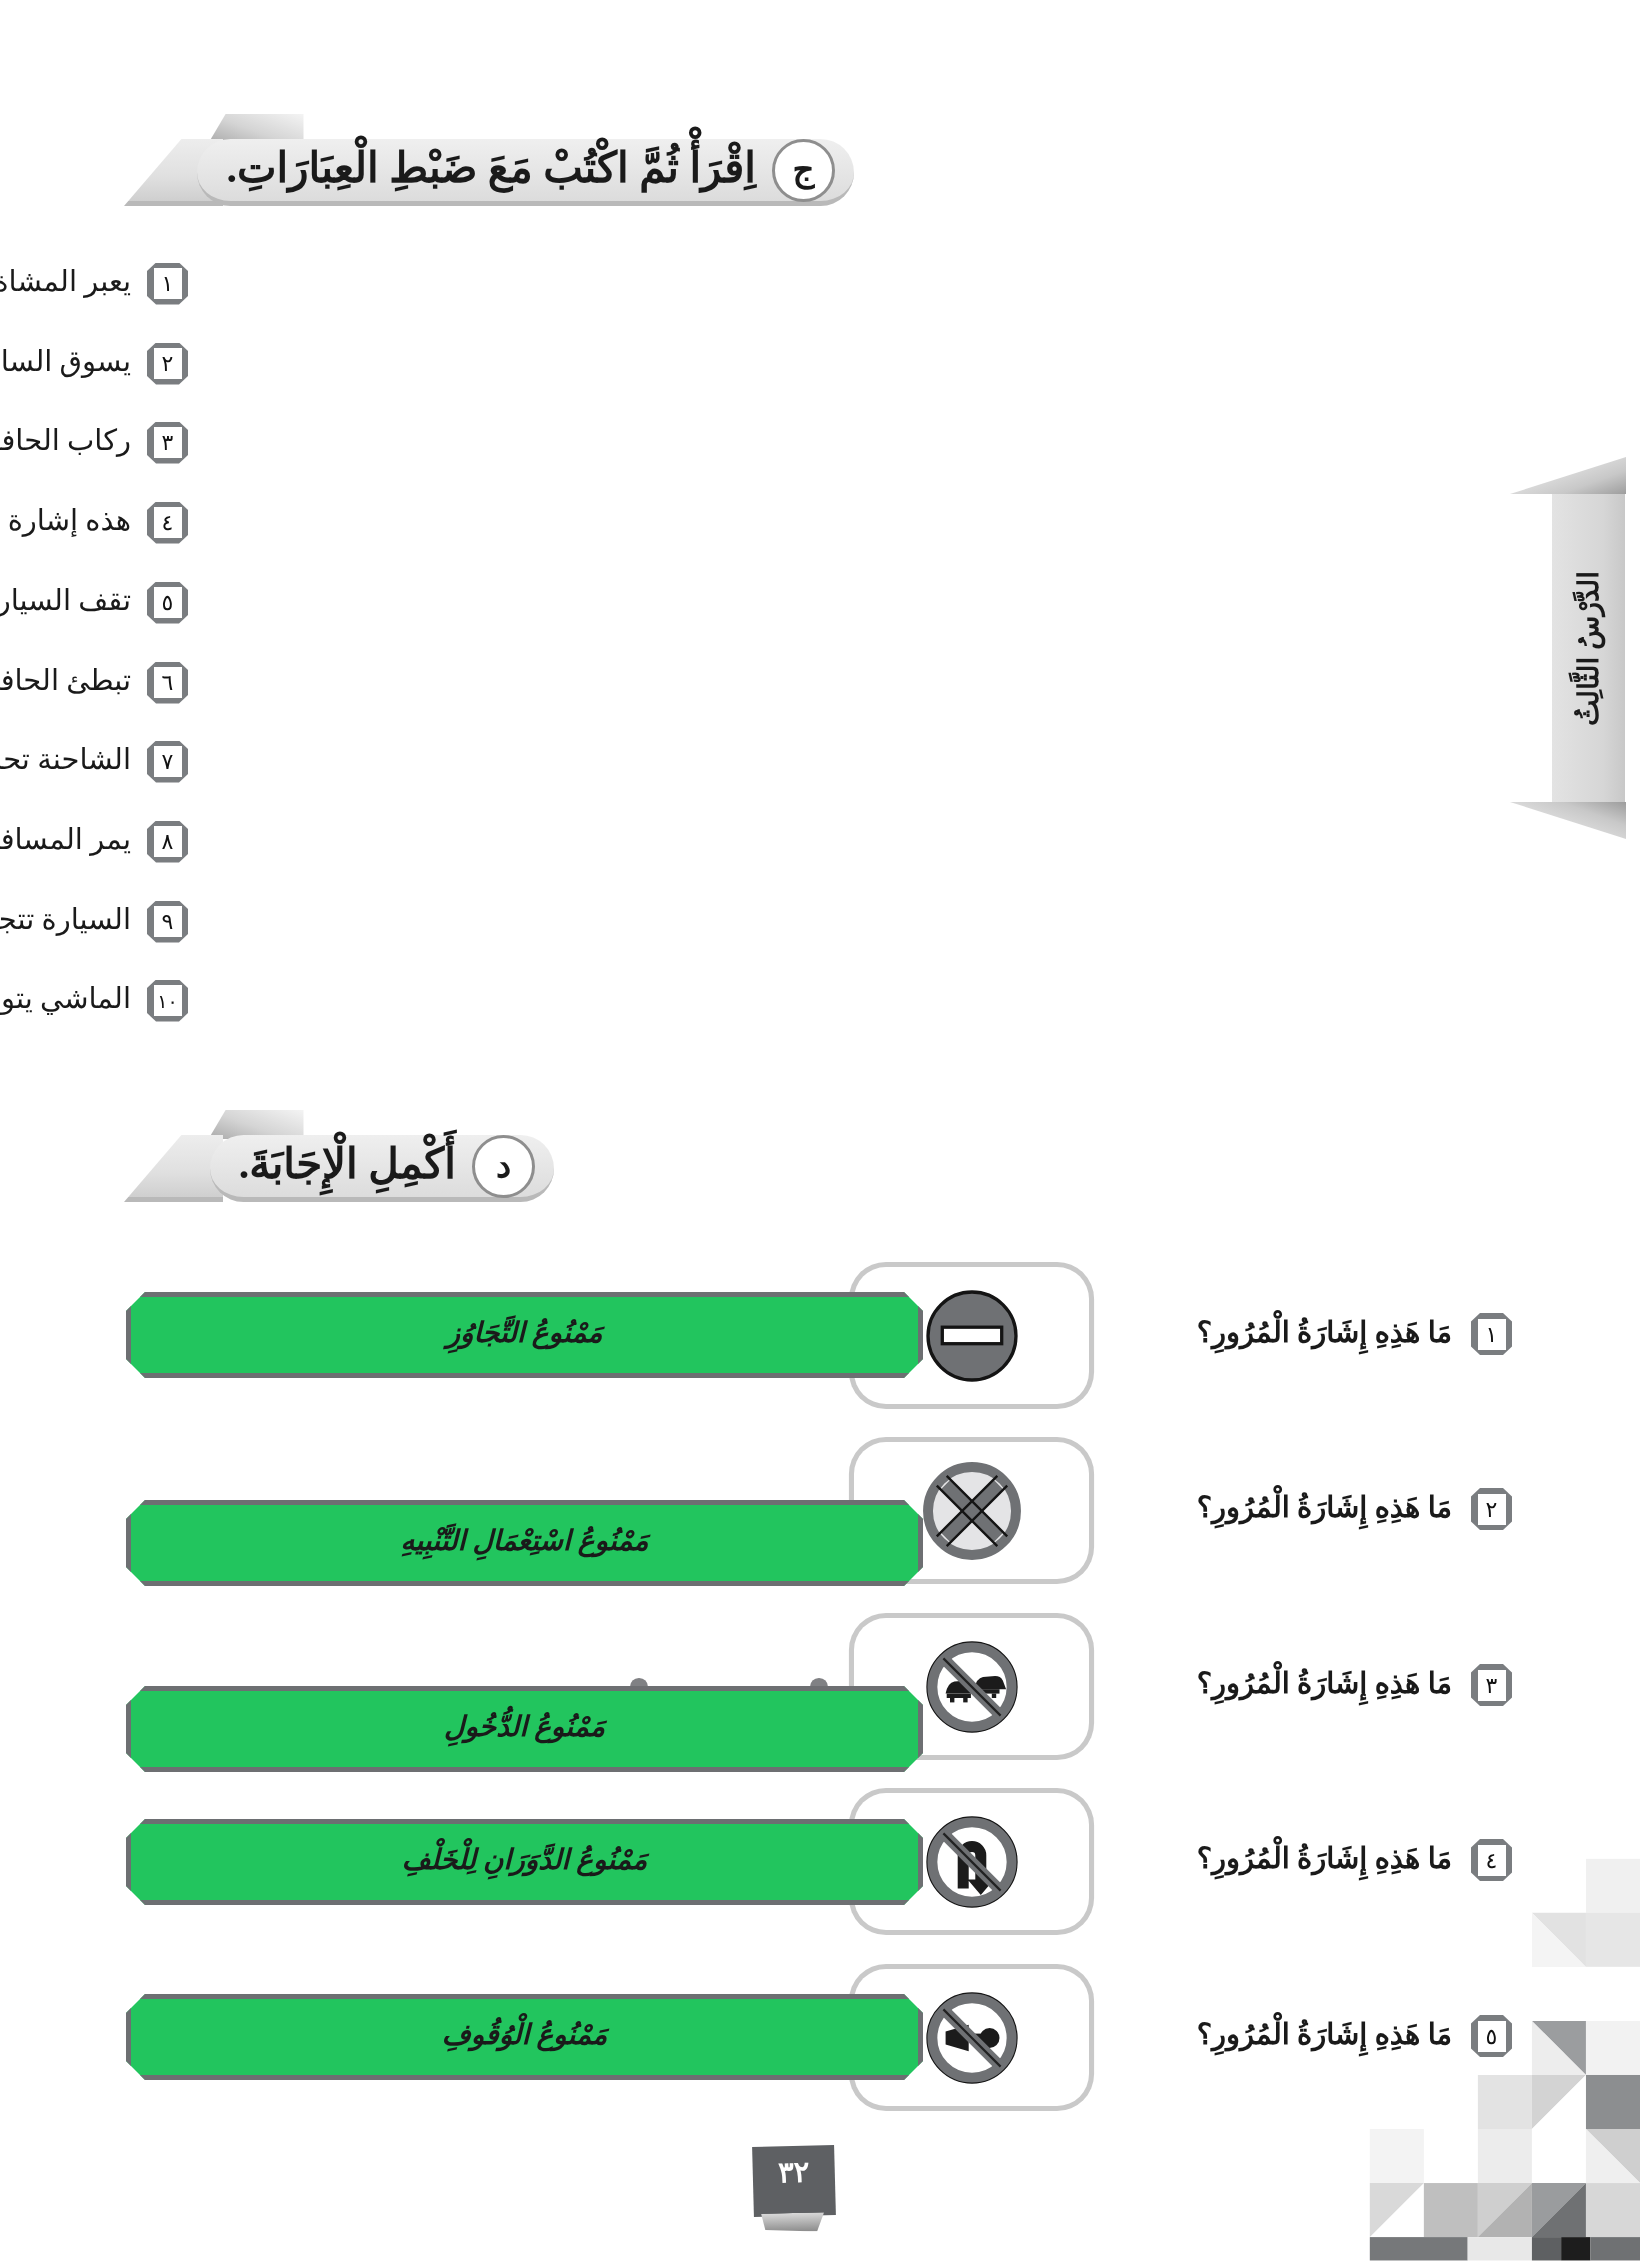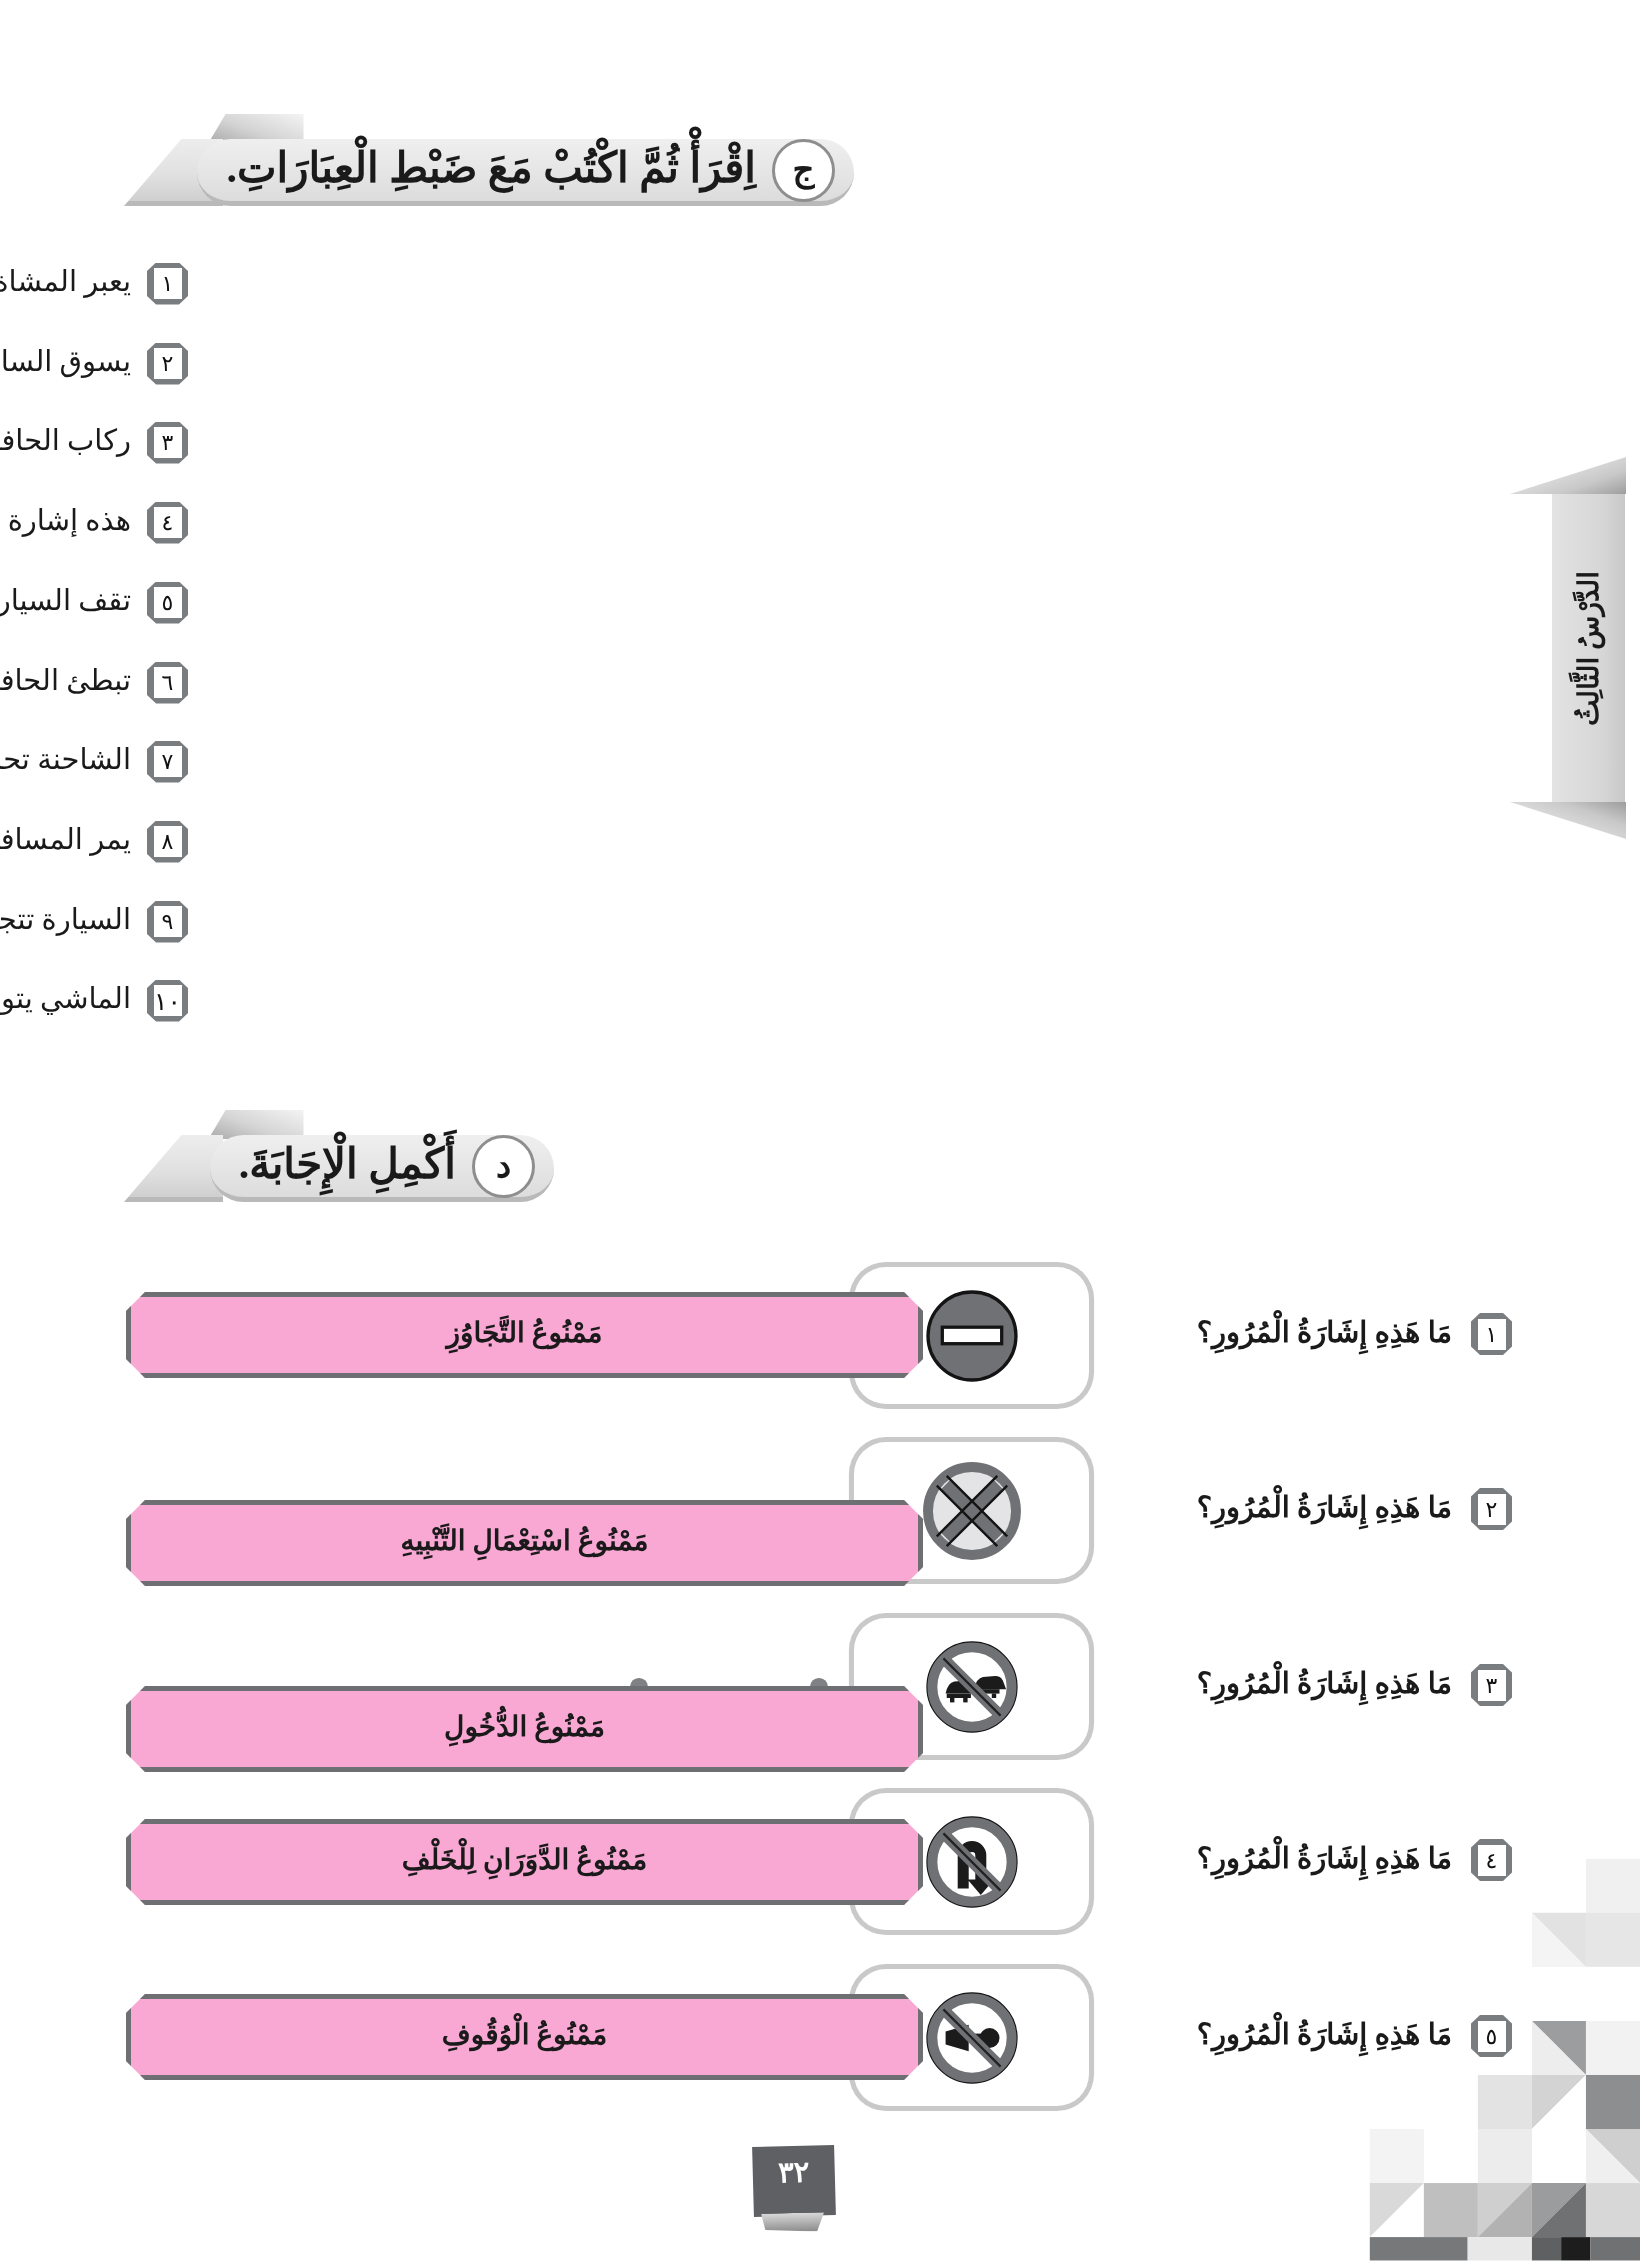--- a/index.html
+++ b/index.html
@@ -176,27 +176,28 @@
     display: flex;
     align-items: center;
     justify-content: center;
   }
 
   
   .label-plate {
     position: absolute;
     width: 797px;
     height: 86px;
-    background: #f9a8d4;
+    background: #22c55e;
     border: 5.1px solid #6d6f72;
     box-sizing: border-box;
     clip-path: polygon(19px 0, calc(100% - 19px) 0, 100% 19px, 100% calc(100% - 19px), calc(100% - 19px) 100%, 19px 100%, 0 calc(100% - 19px), 0 19px);
     display: flex;
     align-items: center;
     justify-content: center;
+    font-style: italic;
   }
   .label-plate span {
     font-size: 28px;
     font-weight: bold;
     white-space: nowrap;
     padding-bottom: 4.4px;
   }
 
   
   .dot {
@@ -325,21 +326,21 @@
   <div class="c-row" style="top:638px;">
     <div class="num-badge">
       <span>٩</span>
     </div>
     <div class="c-sentence">السيارة تتجاوز عن الدراجة.</div>
 
   </div>
 
   <div class="c-row" style="top:717px;">
     <div class="num-badge">
-      <span style="font-size:25px;">١٠</span>
+      <span style="font-size:19px;">١٠</span>
     </div>
     <div class="c-sentence">الماشي يتوجه إلى بيته.</div>
 
   </div>
 
 </div>
 
 <div id="lesson-tab">
   <div class="fold-top"></div>
   <div class="fold-bottom"></div>

